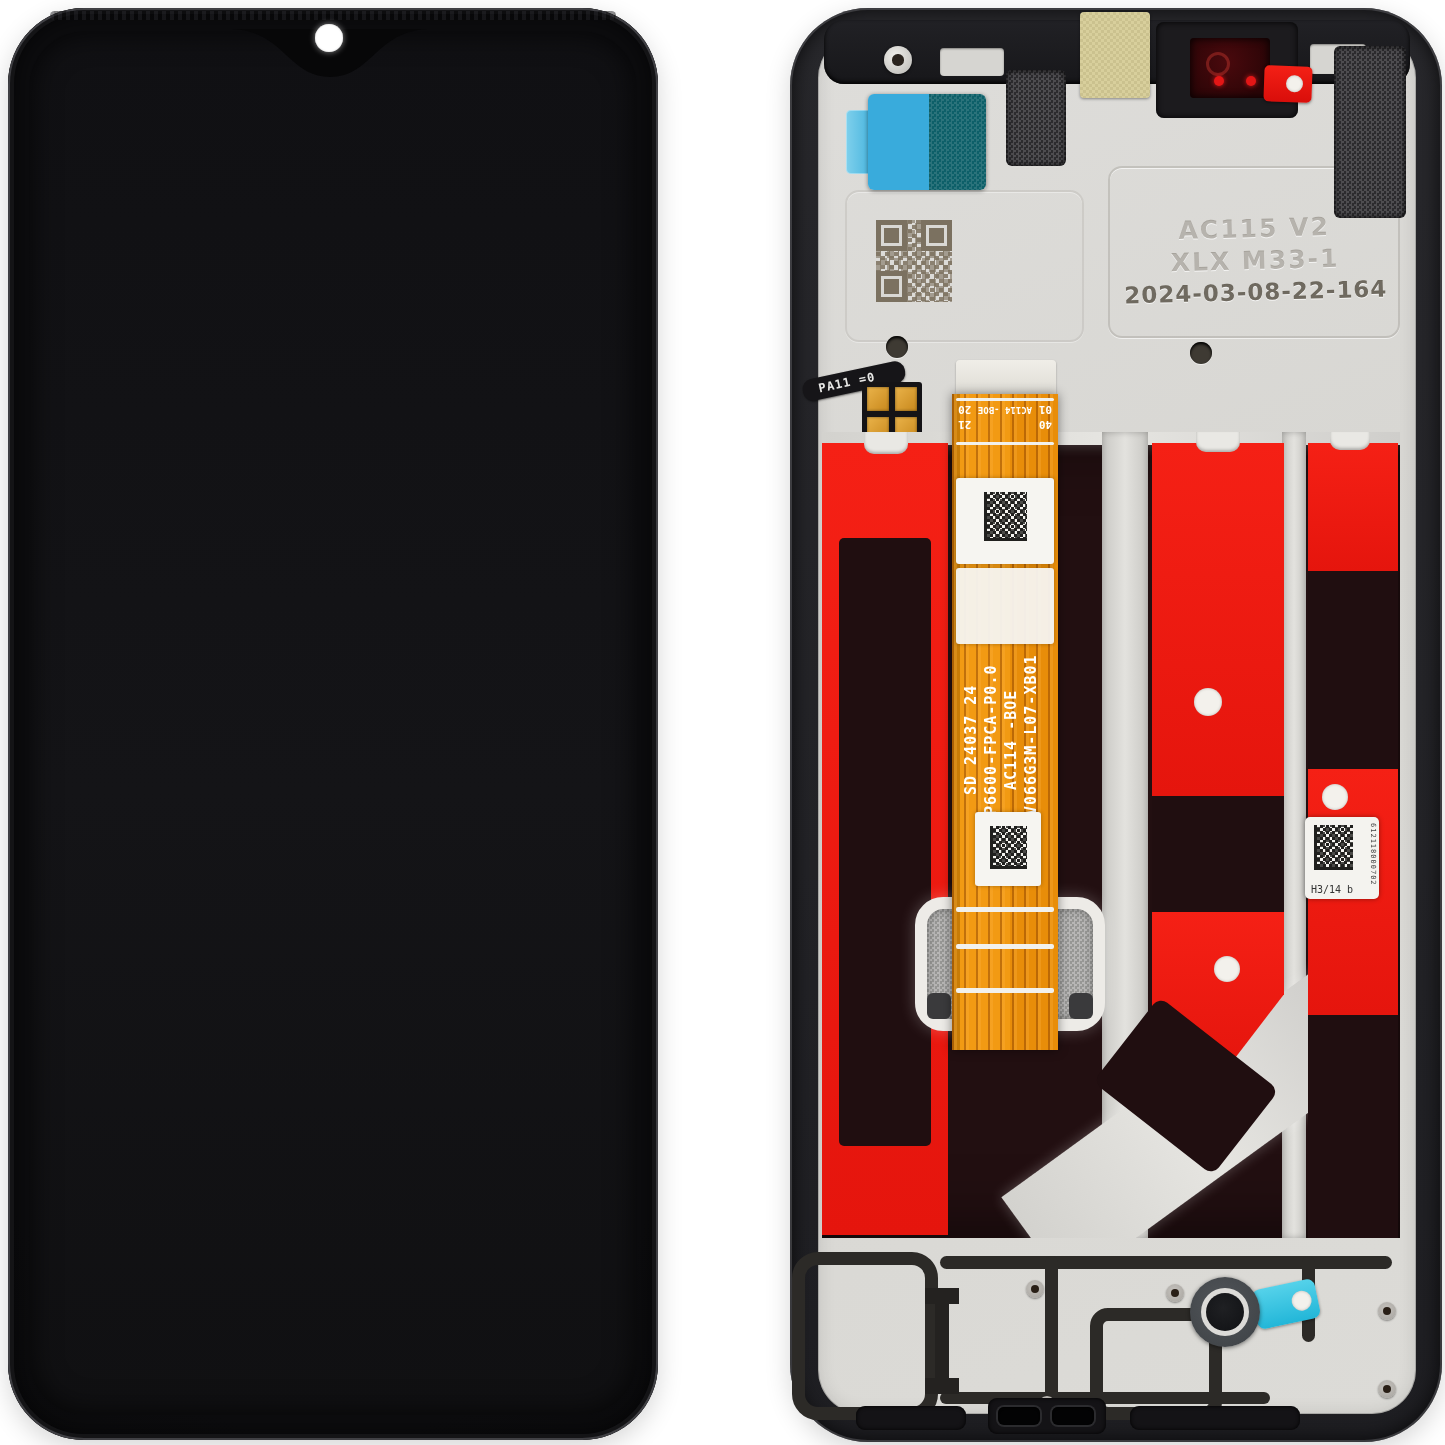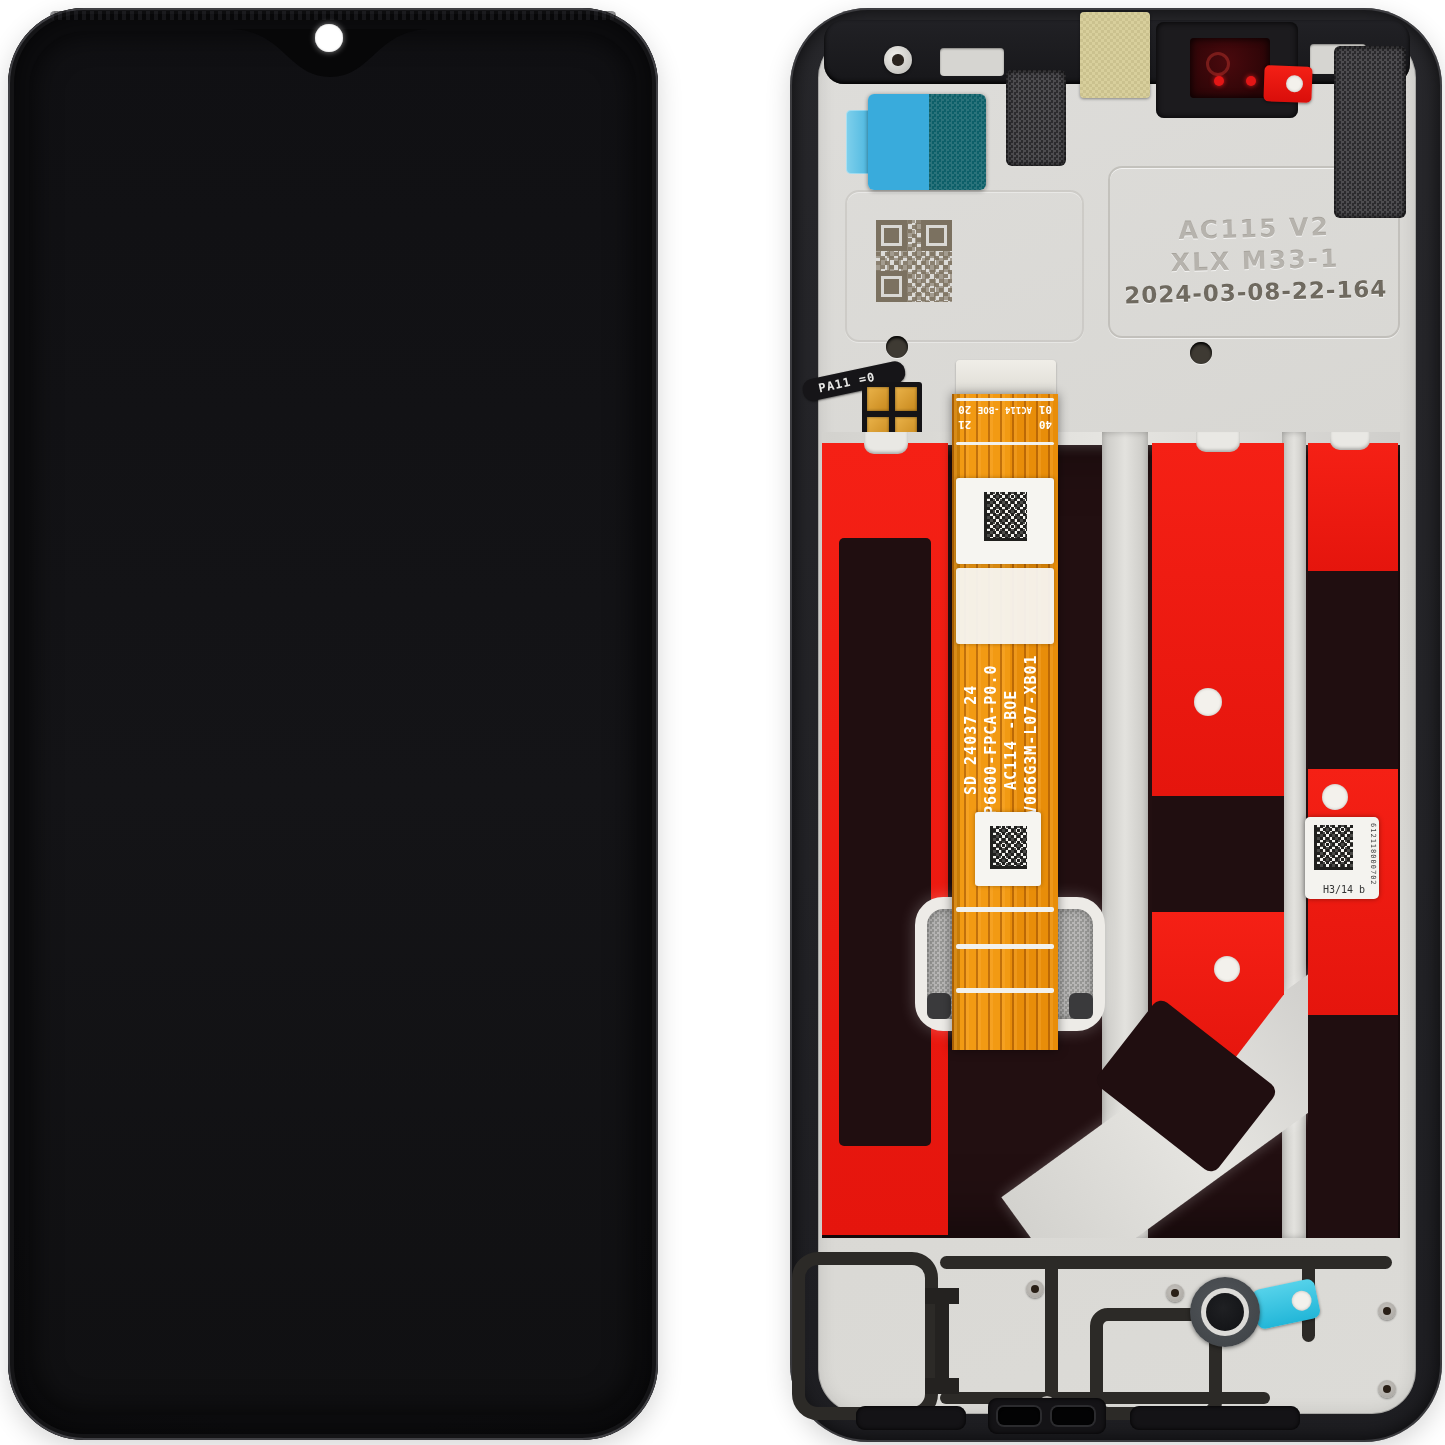--- a/index.html
+++ b/index.html
@@ -109,21 +109,21 @@
   .white-line{background:#f2f1ed;border-radius:2px;}
 
   
   .gray-pad{border:12px solid #edebe7;border-radius:28px;
     background:#a3a2a0;background-image:repeating-conic-gradient(rgba(255,255,255,.22) 0% 25%, rgba(0,0,0,.07) 0% 50%);
     background-size:5px 5px;box-shadow:0 0 16px rgba(255,255,255,.25), inset 0 0 10px rgba(0,0,0,.35);}
   .pad-corner{background:#3a3a3c;border-radius:6px;}
 
   
   .serial-label{background:#f4f3ef;border-radius:5px;box-shadow:0 0 5px rgba(0,0,0,.4);}
-  .serial-code{position:absolute;left:6px;bottom:4px;font:10px "DejaVu Sans Mono",monospace;color:#333;margin-left:12px;}
+  .serial-code{position:absolute;left:6px;bottom:4px;font:10px "DejaVu Sans Mono",monospace;color:#333;}
   .serial-vert{position:absolute;right:2px;top:6px;writing-mode:vertical-rl;
     font:7px "DejaVu Sans Mono",monospace;color:#444;letter-spacing:1px;}
 
   
   .gasket{border:13px solid #2c2a27;border-radius:26px;}
   .gline{background:#2c2a27;border-radius:7px;}
   .ibeam-bar{background:#242220;}
   .screw{border-radius:50%;background:radial-gradient(circle at 45% 40%,#c6c3be,#a5a29d);
     box-shadow:0 1px 2px rgba(0,0,0,.4);}
   .screw::after{content:"";position:absolute;inset:26%;border-radius:50%;background:#291f16;}

